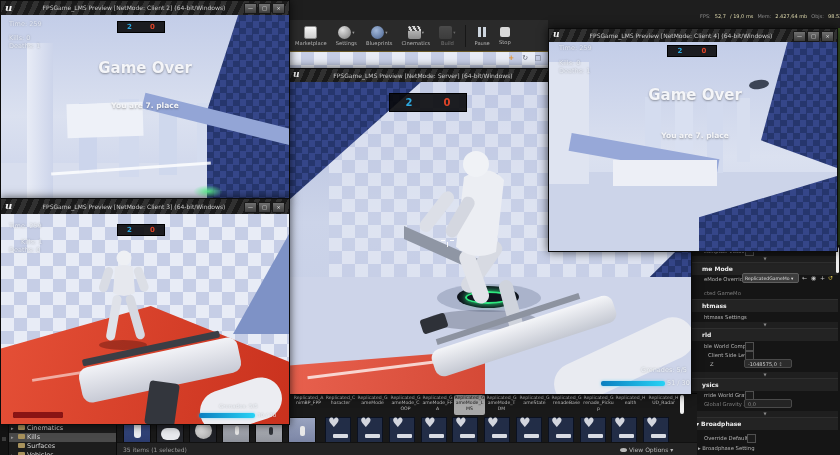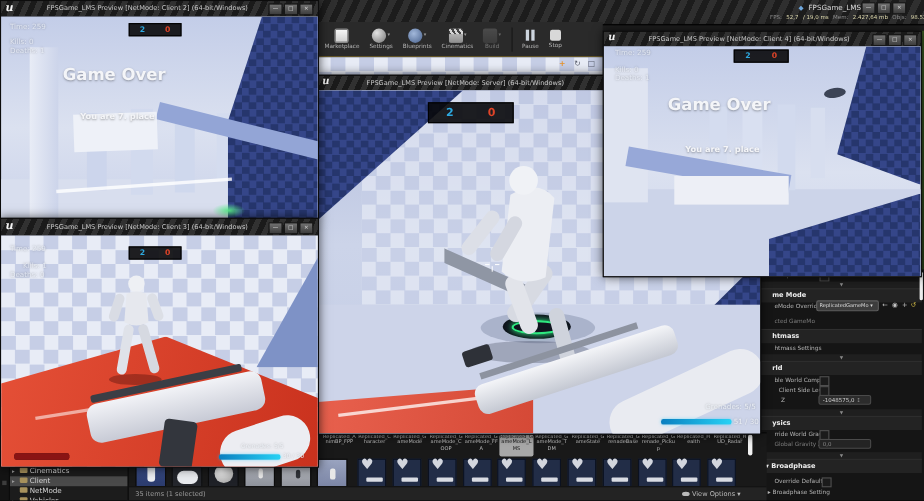--- a/index.html
+++ b/index.html
@@ -14,21 +14,21 @@
   .wbtn{width:11px;height:9px;background:linear-gradient(#727272,#3c3c3c);border:1px solid #181818;border-radius:1px;color:#e4e4e4;font-size:5px;line-height:8px;text-align:center;}
   .vp{position:absolute;left:0;right:0;bottom:0;overflow:hidden;}
   
   .checker-l{background-image:conic-gradient(#c6cee6 90deg,#e8ecf6 90deg 180deg,#c6cee6 180deg 270deg,#e8ecf6 270deg);background-size:26px 26px;}
   .checker-d{background-image:conic-gradient(#26366d 90deg,#354689 90deg 180deg,#26366d 180deg 270deg,#354689 270deg);background-size:13px 13px;}
   .sky{background:linear-gradient(180deg,#c3cde8 0%,#dbe1f0 55%,#cbd3ea 100%);}
   .hud{position:absolute;font-size:6.5px;color:rgba(236,241,250,.85);text-shadow:0 0 2px rgba(0,0,0,.35);white-space:nowrap;text-align:right;}
   .score{position:absolute;display:flex;background:rgba(8,8,10,.9);border:1px solid #000;}
   .score span{flex:1;text-align:center;font-weight:bold;}
   .sb{color:#2da9e0;}.sr{color:#e04428;}
-  .go{position:absolute;font-weight:bold;color:#f4f5f8;text-shadow:0 1px 2px rgba(0,0,0,.35);white-space:nowrap;}
+  .go{position:absolute;font-weight:bold;color:#f4f5f8;text-align:center;text-shadow:0 1px 2px rgba(0,0,0,.35);white-space:nowrap;}
   .cyanbar{position:absolute;background:linear-gradient(90deg,#0a7fc0,#27d2f5);border-radius:2px;box-shadow:0 0 3px rgba(30,200,255,.55);}
   .grn{position:absolute;font-size:6px;color:rgba(240,244,250,.9);white-space:nowrap;text-shadow:0 0 2px rgba(0,0,0,.3);}
   
   .edhdr{position:absolute;left:288px;top:0;width:552px;height:22px;background:repeating-linear-gradient(115deg,#2f2f2f 0 6px,#1c1c1c 6px 12px);border-bottom:1px solid #000;}
   .stats{position:absolute;left:700px;top:13px;display:flex;gap:4px;font-size:5px;white-space:nowrap;}
   .stats .l{color:#8d8d8d;} .stats .v{color:#ded9ae;}
   .tbar{position:absolute;left:288px;top:20px;width:260px;height:32px;background:#2a2a2a;border-bottom:1px solid #6a5a28;display:flex;align-items:center;gap:9px;padding:0 7px;box-sizing:border-box;}
   .tbi{display:flex;flex-direction:column;align-items:center;gap:1px;font-size:5.2px;color:#b5b5b5;}
   .tbiR{display:flex;align-items:flex-start;gap:1px;}
   .tbic{width:13px;height:13px;border-radius:2px;}
@@ -70,29 +70,20 @@
   .olr.sel{background:#4a4a4a;}
   .olarrow{display:inline-block;width:5px;font-size:5px;color:#9a9a9a;margin-left:2px;}
   .folder{display:inline-block;width:7px;height:5px;background:#a8925c;border-radius:1px;margin:0 2px;}
   .vpi{font-size:7px;line-height:13px;}
 </style>
 </head>
 <body>
 
 <div class="stage">
 
-  <div class="edhdr">
-    <span class="abs" style="left:438px;top:4px;font-size:6px;color:#6fa8de;">◆</span>
-    <span class="abs" style="left:447px;top:3px;font-size:6.5px;color:#dadada;white-space:nowrap;">FPSGame_LMS</span>
-    <div class="wbtns" style="right:16px;top:2px;">
-      <div class="wbtn">—</div>
-      <div class="wbtn">□</div>
-      <div class="wbtn">×</div>
-    </div>
-  </div>
   <div class="stats">
     <span class="l">FPS:</span>
     <span class="v">52,7</span>
     <span class="v">/ 19,0 ms</span>
     <span class="l">Mem:</span>
     <span class="v">2.427,64 mb</span>
     <span class="l">Objs:</span>
     <span class="v">98.527</span>
   </div>
 
@@ -269,22 +260,22 @@
       <span class="abs" style="left:8px;top:3px;">35 items (1 selected)</span>
       <span class="abs" style="left:505px;top:3px;color:#b9b9b9;"><span class="eye"></span><span>View Options</span> <span>▾</span></span>
     </div>
   </div>
 
   <div class="abs" style="left:0;top:423px;width:8px;height:32px;background:#141414;">
     <span class="abs" style="left:2px;top:14px;width:4px;height:4px;background:#3d3d3d;"></span>
   </div>
   <div class="outliner">
     <div class="olr" style="top:0;"><span class="olarrow">▸</span><span class="folder"></span><span>Cinematics</span></div>
-    <div class="olr sel" style="top:9px;"><span class="olarrow">▸</span><span class="folder"></span><span>Client</span></div>
-    <div class="olr" style="top:18px;"><span class="olarrow"></span><span class="folder"></span><span>NetMode</span></div>
+    <div class="olr sel" style="top:9px;"><span class="olarrow">▸</span><span class="folder"></span><span>Kills</span></div>
+    <div class="olr" style="top:18px;"><span class="olarrow"></span><span class="folder"></span><span>Surfaces</span></div>
     <div class="olr" style="top:27px;"><span class="olarrow">▸</span><span class="folder"></span><span>Vehicles</span></div>
   </div>
 
   <div class="win" style="left:288px;top:68px;width:402px;height:325px;z-index:2;">
     <div class="tb" style="height:13px;">
       <span class="ulogo" style="font-size:9px;top:0;">u</span>
       <span class="tbt" style="left:0;width:268px;top:3px;">FPSGame_LMS Preview [NetMode: Server] (64-bit/Windows)</span>
       <div class="wbtns" style="right:3px;">
         <div class="wbtn">—</div>
         <div class="wbtn">□</div>

